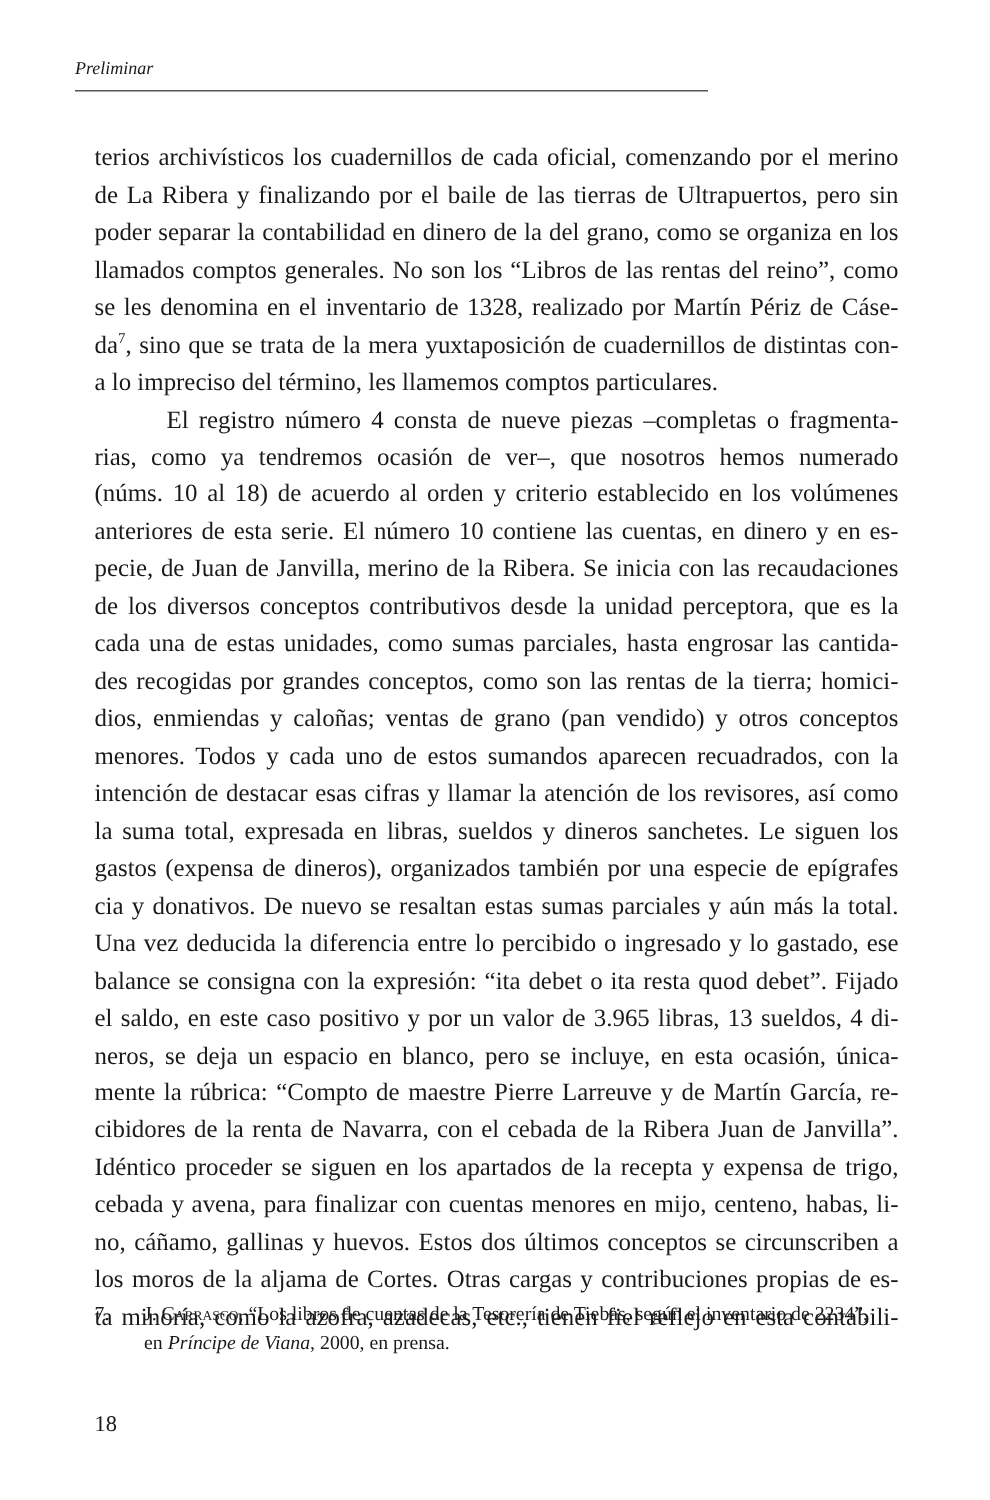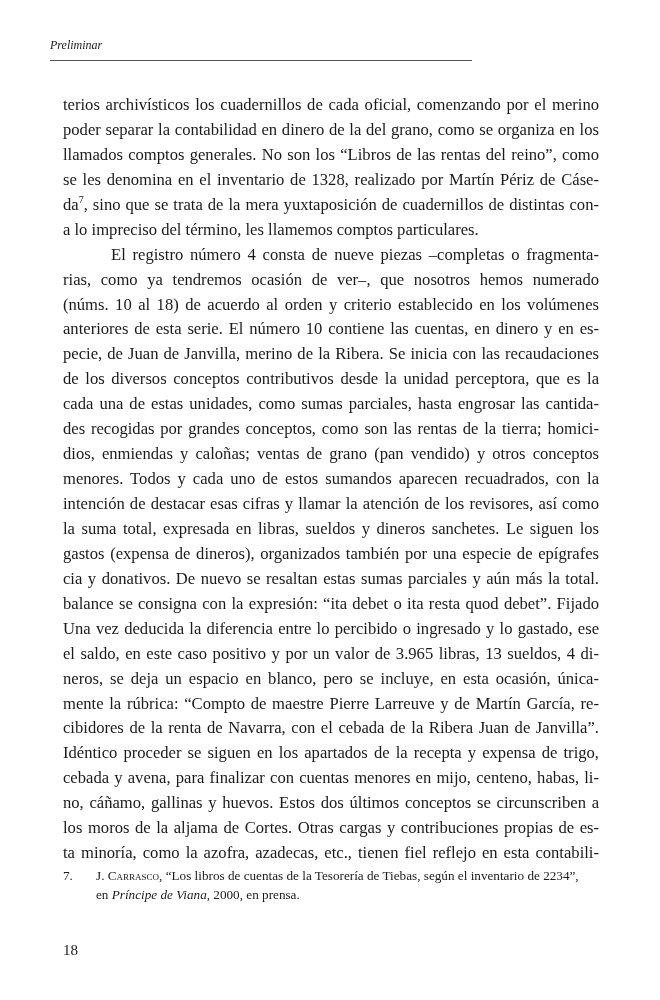--- a/index.html
+++ b/index.html
@@ -24,41 +24,42 @@
   .page-number { position: absolute; left: 63px; top: 942px; font-size: 15px; }
 </style>
 </head>
 <body>
 
 <div class="header">Preliminar</div>
 <div class="rule"></div>
 
 <div class="body">
   <span class="line">terios archivísticos los cuadernillos de cada oficial, comenzando por el merino</span>
+  <span class="line">de La Ribera y finalizando por el baile de las tierras de Ultrapuertos, pero sin</span>
   <span class="line">poder separar la contabilidad en dinero de la del grano, como se organiza en los</span>
   <span class="line">llamados comptos generales. No son los “Libros de las rentas del reino”, como</span>
   <span class="line">se les denomina en el inventario de 1328, realizado por Martín Périz de Cáse-</span>
   <span class="line"><span>da</span><sup>7</sup><span>, sino que se trata de la mera yuxtaposición de cuadernillos de distintas con-</span></span>
   <span class="line last">a lo impreciso del término, les llamemos comptos particulares.</span>
   <span class="line indent">El registro número 4 consta de nueve piezas –completas o fragmenta-</span>
   <span class="line">rias, como ya tendremos ocasión de ver–, que nosotros hemos numerado</span>
   <span class="line">(núms. 10 al 18) de acuerdo al orden y criterio establecido en los volúmenes</span>
   <span class="line">anteriores de esta serie. El número 10 contiene las cuentas, en dinero y en es-</span>
   <span class="line">pecie, de Juan de Janvilla, merino de la Ribera. Se inicia con las recaudaciones</span>
   <span class="line">de los diversos conceptos contributivos desde la unidad perceptora, que es la</span>
   <span class="line">cada una de estas unidades, como sumas parciales, hasta engrosar las cantida-</span>
   <span class="line">des recogidas por grandes conceptos, como son las rentas de la tierra; homici-</span>
   <span class="line">dios, enmiendas y caloñas; ventas de grano (pan vendido) y otros conceptos</span>
   <span class="line">menores. Todos y cada uno de estos sumandos aparecen recuadrados, con la</span>
   <span class="line">intención de destacar esas cifras y llamar la atención de los revisores, así como</span>
   <span class="line">la suma total, expresada en libras, sueldos y dineros sanchetes. Le siguen los</span>
   <span class="line">gastos (expensa de dineros), organizados también por una especie de epígrafes</span>
   <span class="line">cia y donativos. De nuevo se resaltan estas sumas parciales y aún más la total.</span>
+  <span class="line">Una vez deducida la diferencia entre lo percibido o ingresado y lo gastado, ese</span>
   <span class="line">balance se consigna con la expresión: “ita debet o ita resta quod debet”. Fijado</span>
-  <span class="line">Una vez deducida la diferencia entre lo percibido o ingresado y lo gastado, ese</span>
   <span class="line">el saldo, en este caso positivo y por un valor de 3.965 libras, 13 sueldos, 4 di-</span>
   <span class="line">neros, se deja un espacio en blanco, pero se incluye, en esta ocasión, única-</span>
   <span class="line">mente la rúbrica: “Compto de maestre Pierre Larreuve y de Martín García, re-</span>
   <span class="line">cibidores de la renta de Navarra, con el cebada de la Ribera Juan de Janvilla”.</span>
   <span class="line">Idéntico proceder se siguen en los apartados de la recepta y expensa de trigo,</span>
   <span class="line">cebada y avena, para finalizar con cuentas menores en mijo, centeno, habas, li-</span>
   <span class="line">no, cáñamo, gallinas y huevos. Estos dos últimos conceptos se circunscriben a</span>
   <span class="line">los moros de la aljama de Cortes. Otras cargas y contribuciones propias de es-</span>
   <span class="line">ta minoría, como la azofra, azadecas, etc., tienen fiel reflejo en esta contabili-</span>
 </div>

